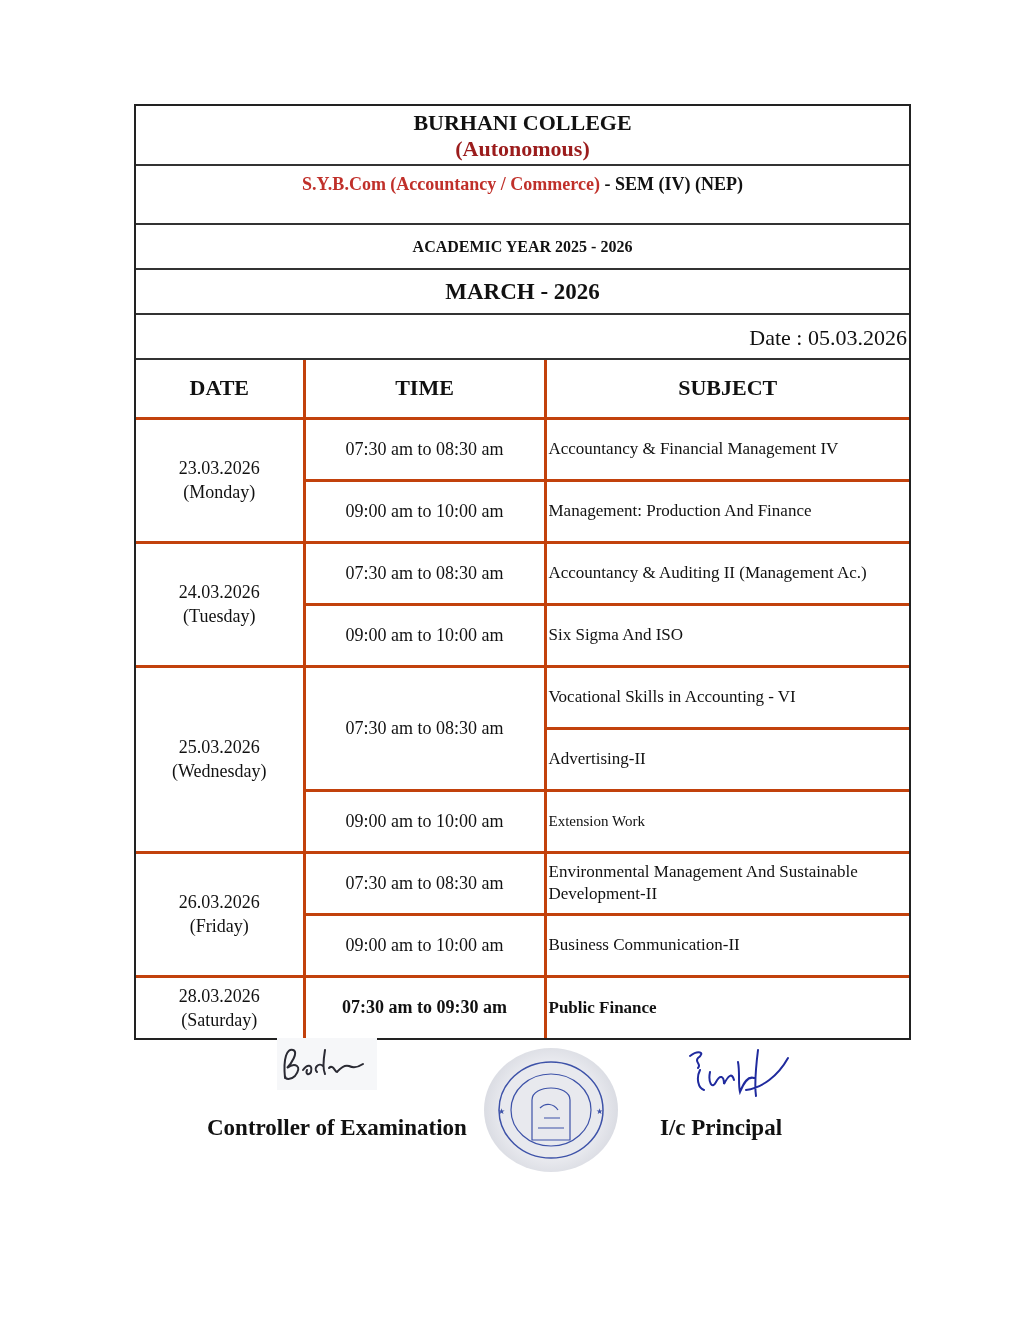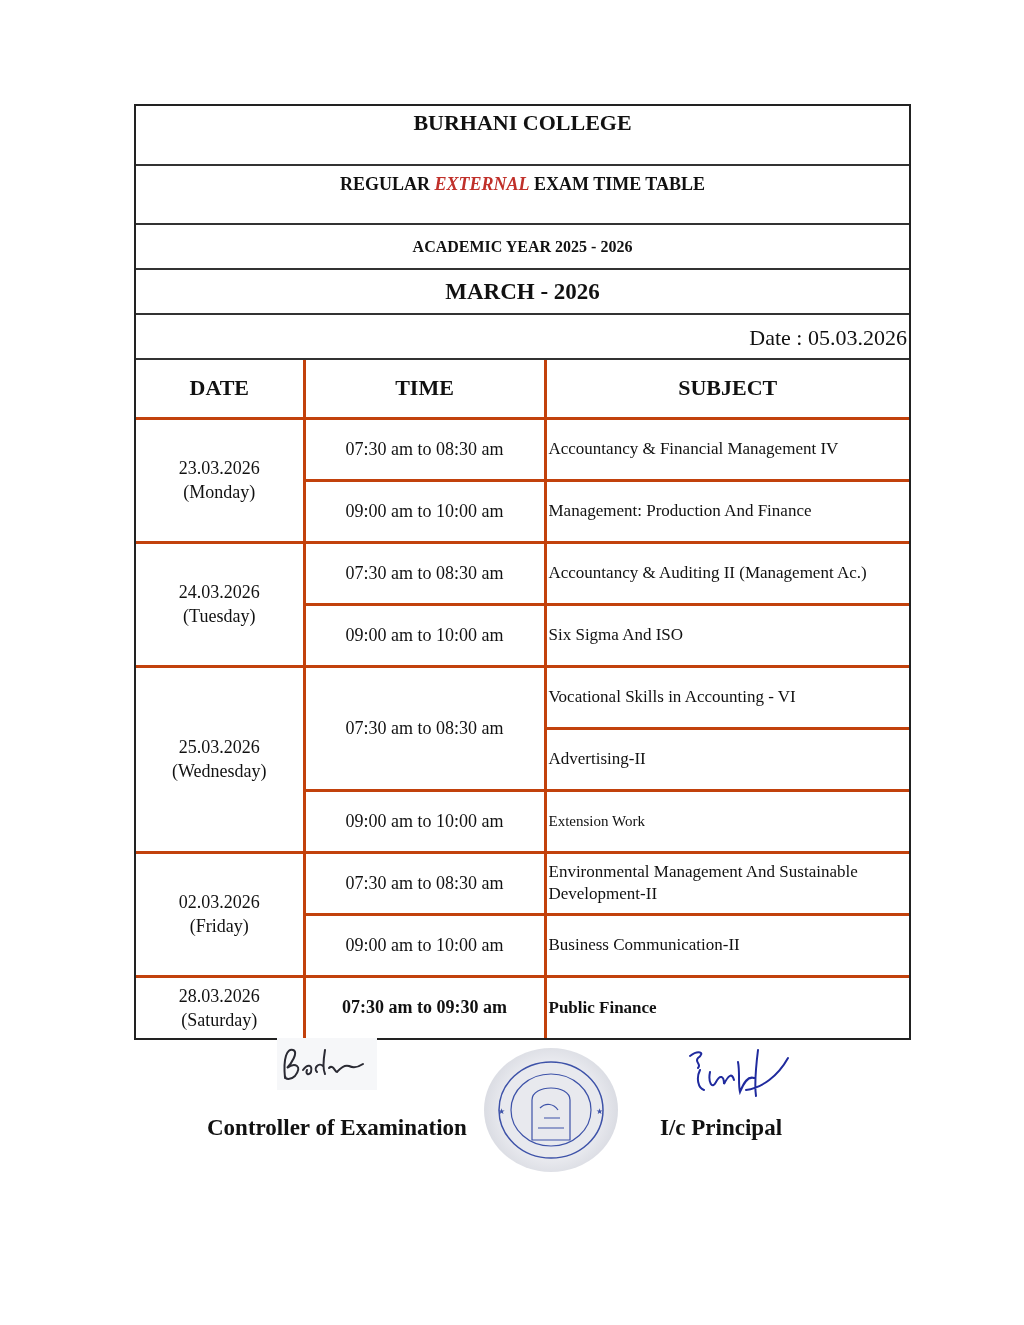--- a/index.html
+++ b/index.html
@@ -30,23 +30,24 @@
   td.small { font-size: 15px; }
   .bold { font-weight: bold; }
   .sig-label { position: absolute; top: 1115px; font-family: "Liberation Serif", serif; font-weight: bold; font-size: 23px; }
 </style>
 </head>
 <body>
 
 <div class="sheet">
   <div class="row hdr1">
     <div class="college">BURHANI COLLEGE</div>
+    <div class="autonomous">(Autonomous)</div>
   </div>
   <div class="row hdr2">
-    <div><span>REGULAR </span> <span class="ital">EXTERNAL</span> <span> EXAM TIME TABLE</span></div>
+    <div><span class="red">S.Y.B.Com (Accountancy / Commerce)</span><span> - SEM (IV) (NEP)</span></div>
   </div>
   <div class="row hdr3">ACADEMIC YEAR 2025 - 2026</div>
   <div class="row hdr4">MARCH - 2026</div>
   <div class="row hdr5">Date : 05.03.2026</div>
   <div class="row" style="border-bottom:none;">
     <table class="tt">
       <colgroup>
           <col style="width:168px">
           <col style="width:241px">
           <col>
@@ -97,21 +98,21 @@
         <tr>
           <td class="c-sub">Advertising-II</td>
         </tr>
         <tr>
           <td class="c-time">09:00 am to 10:00 am</td>
           <td class="c-sub small">Extension Work</td>
         </tr>
 
         <tr>
           <td class="c-date" rowspan="2">
-              <div>02.03.2026</div>
+              <div>26.03.2026</div>
               <div>(Friday)</div>
             </td>
           <td class="c-time">07:30 am to 08:30 am</td>
           <td class="c-sub">Environmental Management And Sustainable Development-II</td>
         </tr>
         <tr>
           <td class="c-time">09:00 am to 10:00 am</td>
           <td class="c-sub">Business Communication-II</td>
         </tr>
 

